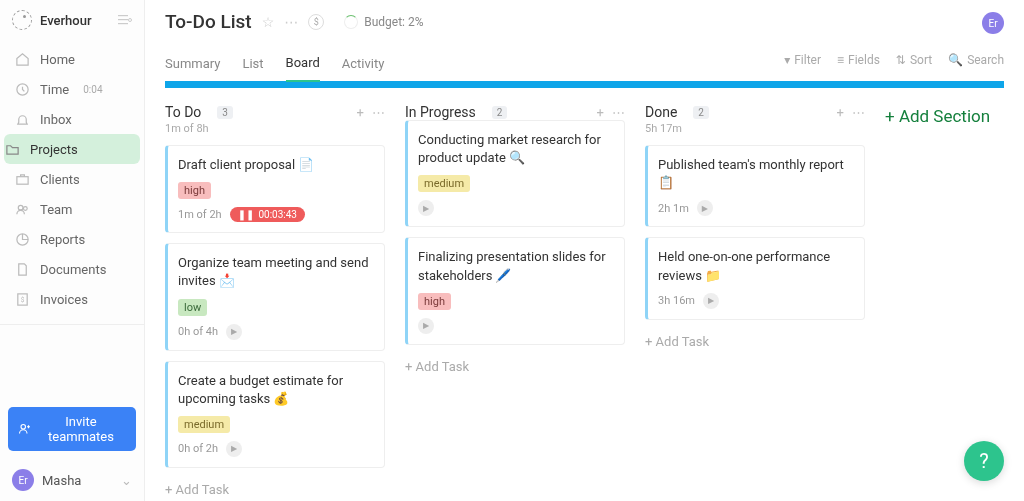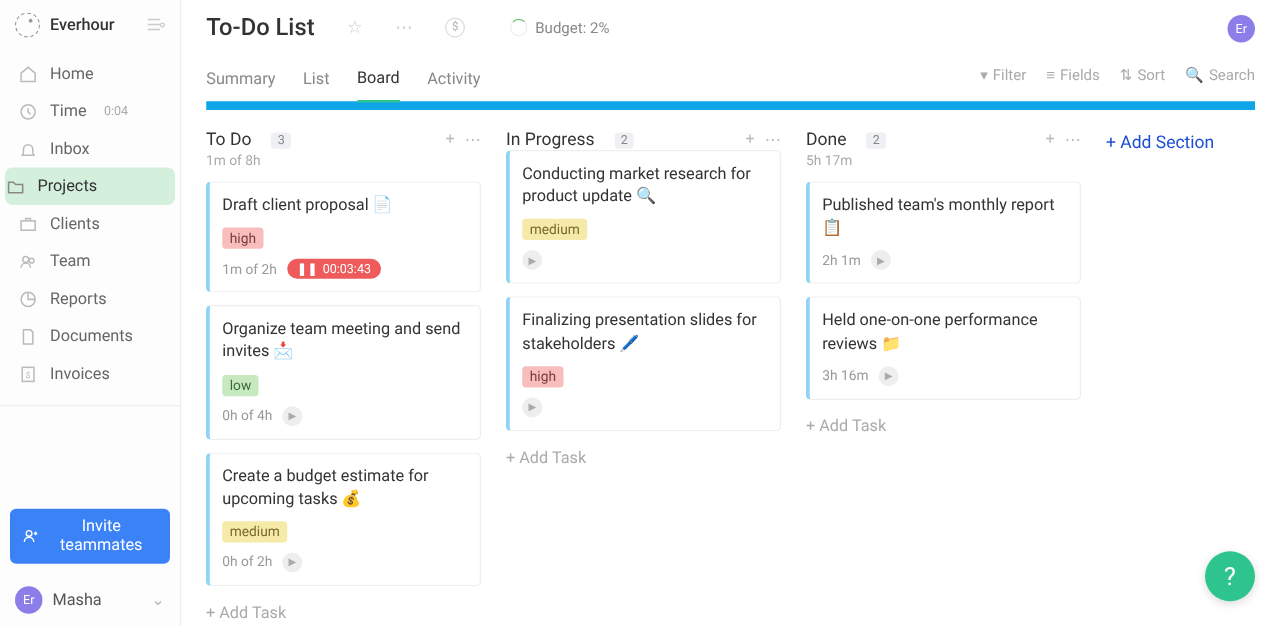--- a/index.html
+++ b/index.html
@@ -20,21 +20,21 @@
 .sidebar-divider { height: 1px; background: #eee; margin: 6px 0; }
 .sidebar-spacer { flex: 1; }
 .invite-btn { margin: 8px; background: #3b82f6; color: #fff; border: none; border-radius: 5px; padding: 7px 10px; font-size: 13px; cursor: pointer; display: flex; align-items: center; justify-content: center; gap: 6px; }
 .user-row { display: flex; align-items: center; gap: 8px; padding: 10px 12px; color: #555; }
 .avatar { width: 22px; height: 22px; border-radius: 50%; background: #8b7ee8; color: #fff; display: inline-flex; align-items: center; justify-content: center; font-size: 10px; }
 .chevron { color: #bbb; margin-left: auto; }
 
 
 .main { flex: 1; display: flex; flex-direction: column; overflow: hidden; }
 .header { padding: 10px 20px 0 20px; }
-.title-row { display: flex; align-items: center; gap: 26px; }
+.title-row { display: flex; align-items: center; gap: 10px; }
 .title { font-size: 19px; font-weight: 500; }
 .title-icon { color: #ccc; cursor: pointer; font-size: 14px; }
 .dollar-badge { width: 16px; height: 16px; border: 1px solid #ddd; border-radius: 50%; display: inline-flex; align-items: center; justify-content: center; font-size: 9px; color: #aaa; }
 .budget { font-size: 12px; color: #888; display: flex; align-items: center; gap: 6px; margin-left: 10px; }
 .budget-arc { width: 14px; height: 14px; border: 1.5px solid #eee; border-top-color: #6cc070; border-radius: 50%; }
 
 .tabs { display: flex; align-items: center; gap: 22px; margin-top: 14px; border-bottom: 7px solid #0ea5e9; position: relative; }
 .tab { padding: 8px 0 10px 0; color: #888; cursor: pointer; font-size: 13px; }
 .tab.active { color: #333; border-bottom: 2px solid #2dc48d; margin-bottom: -1px; }
 .toolbar { margin-left: auto; display: flex; gap: 16px; color: #aaa; font-size: 12px; padding-bottom: 8px; }
@@ -53,21 +53,21 @@
 .card-title { font-size: 13px; color: #333; line-height: 1.4; }
 .tag { display: inline-block; font-size: 11px; padding: 2px 6px; border-radius: 3px; margin-top: 8px; }
 .tag.high { background: #f8bdbd; color: #7a3a3a; }
 .tag.medium { background: #f5eaa8; color: #7a6a2a; }
 .tag.low { background: #c8e8c0; color: #3a6a3a; }
 .card-meta { display: flex; align-items: center; gap: 8px; margin-top: 8px; font-size: 11px; color: #999; }
 .timer-pill { background: #ef5b5b; color: #fff; border-radius: 10px; padding: 2px 8px; font-size: 10px; display: inline-flex; align-items: center; gap: 4px; }
 .play-circle { width: 16px; height: 16px; border-radius: 50%; background: #eee; display: inline-flex; align-items: center; justify-content: center; color: #aaa; font-size: 8px; }
 
 .add-task { color: #aaa; font-size: 13px; cursor: pointer; padding: 4px 0; }
-.add-section { color: #1d4ed8; font-size: 14px; cursor: pointer; text-align: center; }
+.add-section { color: #15803d; font-size: 17px; cursor: pointer; text-align: center; }
 
 .header-avatar { position: absolute; right: 20px; top: 12px; }
 .main { position: relative; }
 
 .help-fab { position: fixed; right: 20px; bottom: 20px; width: 40px; height: 40px; border-radius: 50%; background: #2dc48d; color: #fff; display: flex; align-items: center; justify-content: center; font-size: 20px; cursor: pointer; box-shadow: 0 2px 8px rgba(0,0,0,0.15); }
 
 svg { display: block; }
 </style>
 </head>
 <body>

